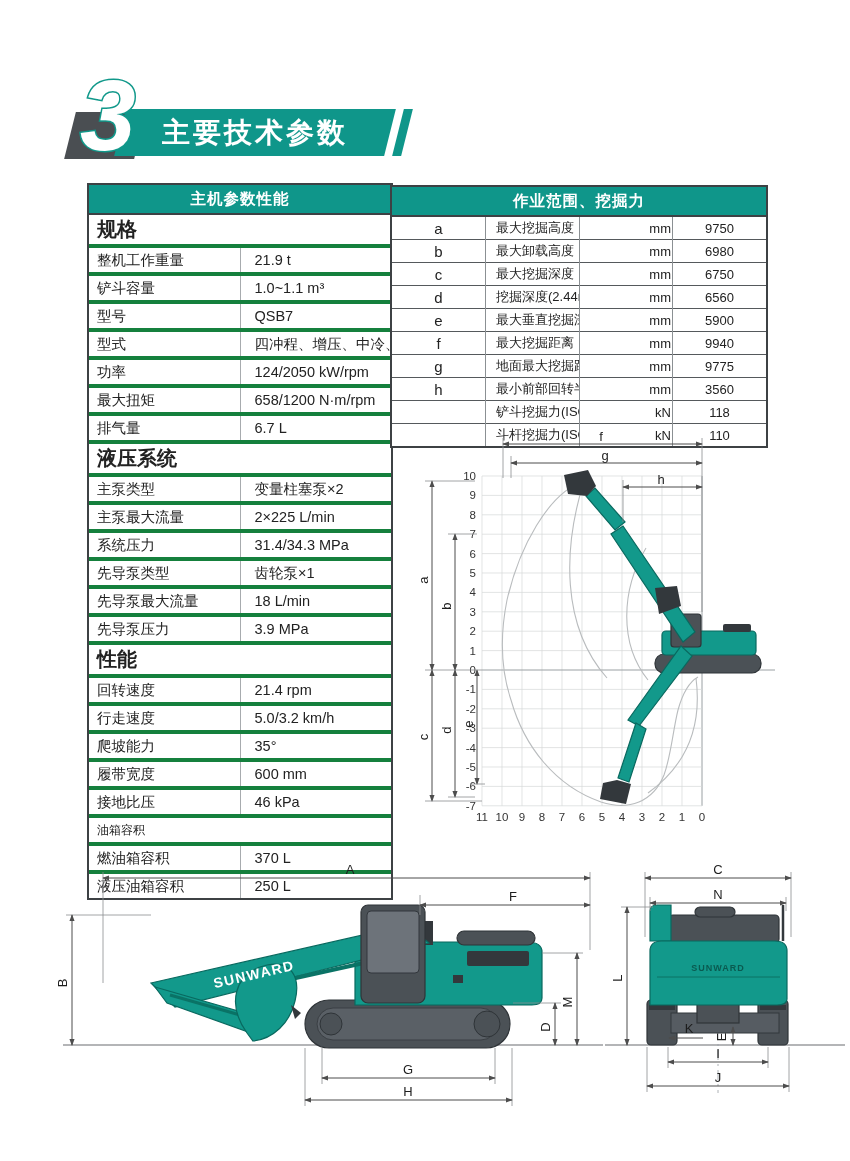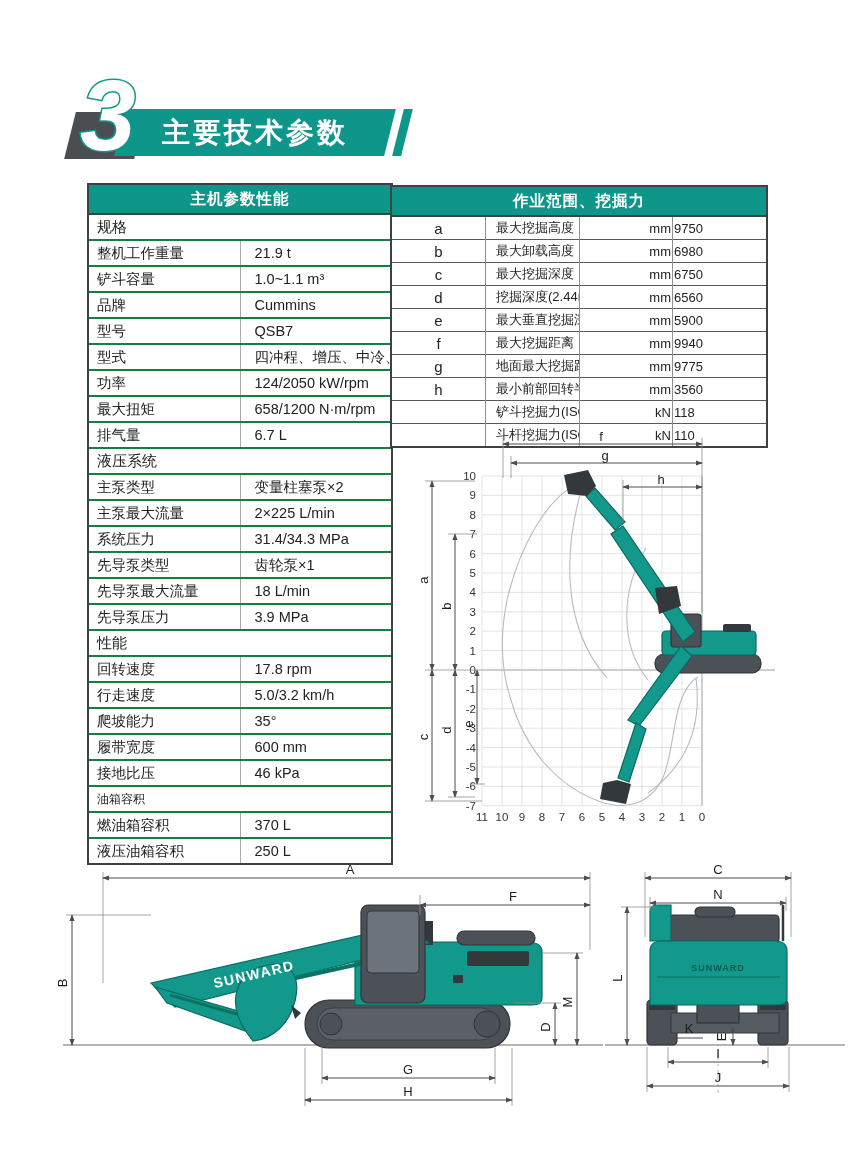--- a/index.html
+++ b/index.html
@@ -17,34 +17,34 @@
     background:#0f968a;transform:skewX(-14deg);z-index:2;}
   .banner-text{display:block;transform:skewX(14deg);color:#fff;font-weight:bold;
     font-size:28px;line-height:47px;text-align:center;letter-spacing:3px;}
   
   .tbl-wrap{position:absolute;border:2px solid #3d4144;background:#fff;}
   #main-table-wrap{left:80px;top:183px;width:302px;margin-left:7px;}
   #range-table-wrap{left:390px;top:185px;width:374px;}
   table.spec{border-collapse:collapse;width:100%;table-layout:fixed;}
   table.spec th{background:#0f968a;color:#fff;font-size:15.5px;font-weight:bold;
     height:26px;border-bottom:2px solid #3d4144;letter-spacing:1px;}
-  #main-table td{font-size:14.5px;height:22px;border-top:2px solid #15803d;
+  #main-table td{font-size:14.5px;height:22px;border-top:4px solid #15803d;
     white-space:nowrap;overflow:hidden;}
   #main-table tr:first-child td{border-top:none;}
   #main-table td.lbl{width:128px;border-right:1px solid #a7abae;padding-left:8px;}
   #main-table td.val{padding-left:14px;}
-  #main-table td.section{font-weight:normal;font-size:15px;padding-left:8px;}
+  #main-table td.section{font-weight:bold;font-size:20px;padding-left:8px;}
   #main-table td.section.regular{font-weight:normal;font-size:12px;}
   #range-table td{font-size:13px;height:20px;border-top:1px solid #55595c;
     white-space:nowrap;overflow:hidden;}
   #range-table tr:first-child td{border-top:none;}
   #range-table td.k{width:38px;text-align:center;font-size:15px;border-right:1px solid #8b9093;}
   #range-table td.n{width:200px;padding-left:10px;border-right:1px solid #8b9093;}
   #range-table td.u{width:62px;text-align:right;border-right:1px solid #8b9093;}
-  #range-table td.v{width:66px;text-align:left;}
+  #range-table td.v{width:66px;text-align:center;}
   
   .diag{position:absolute;}
   #range-chart{left:415px;top:430px;}
   #side-view{left:55px;top:855px;}
   #rear-view{left:605px;top:855px;}
   svg text{font-family:"Liberation Sans","DejaVu Sans",sans-serif;}
   .dimtxt{font-size:13px;fill:#1d1d1d;}
   .ticktxt{font-size:11.5px;fill:#333;}
   .dim{stroke:#4d4d4d;stroke-width:1;fill:none;}
   .leader{stroke:#8a8d90;stroke-width:0.8;fill:none;}
@@ -80,24 +80,20 @@
         </tr>
         <tr>
           <td class="lbl">整机工作重量</td>
           <td class="val">21.9 t</td>
         </tr>
         <tr>
           <td class="lbl">铲斗容量</td>
           <td class="val">1.0~1.1 m³</td>
         </tr>
         <tr>
-          <td class="lbl">品牌</td>
-          <td class="val">Cummins</td>
-        </tr>
-        <tr>
           <td class="lbl">型号</td>
           <td class="val">QSB7</td>
         </tr>
         <tr>
           <td class="lbl">型式</td>
           <td class="val">四冲程、增压、中冷、直喷</td>
         </tr>
         <tr>
           <td class="lbl">功率</td>
           <td class="val">124/2050 kW/rpm</td>
@@ -135,21 +131,21 @@
         </tr>
         <tr>
           <td class="lbl">先导泵压力</td>
           <td class="val">3.9 MPa</td>
         </tr>
         <tr>
           <td colspan="2" class="section">性能</td>
         </tr>
         <tr>
           <td class="lbl">回转速度</td>
-          <td class="val">17.8 rpm</td>
+          <td class="val">21.4 rpm</td>
         </tr>
         <tr>
           <td class="lbl">行走速度</td>
           <td class="val">5.0/3.2 km/h</td>
         </tr>
         <tr>
           <td class="lbl">爬坡能力</td>
           <td class="val">35°</td>
         </tr>
         <tr>

